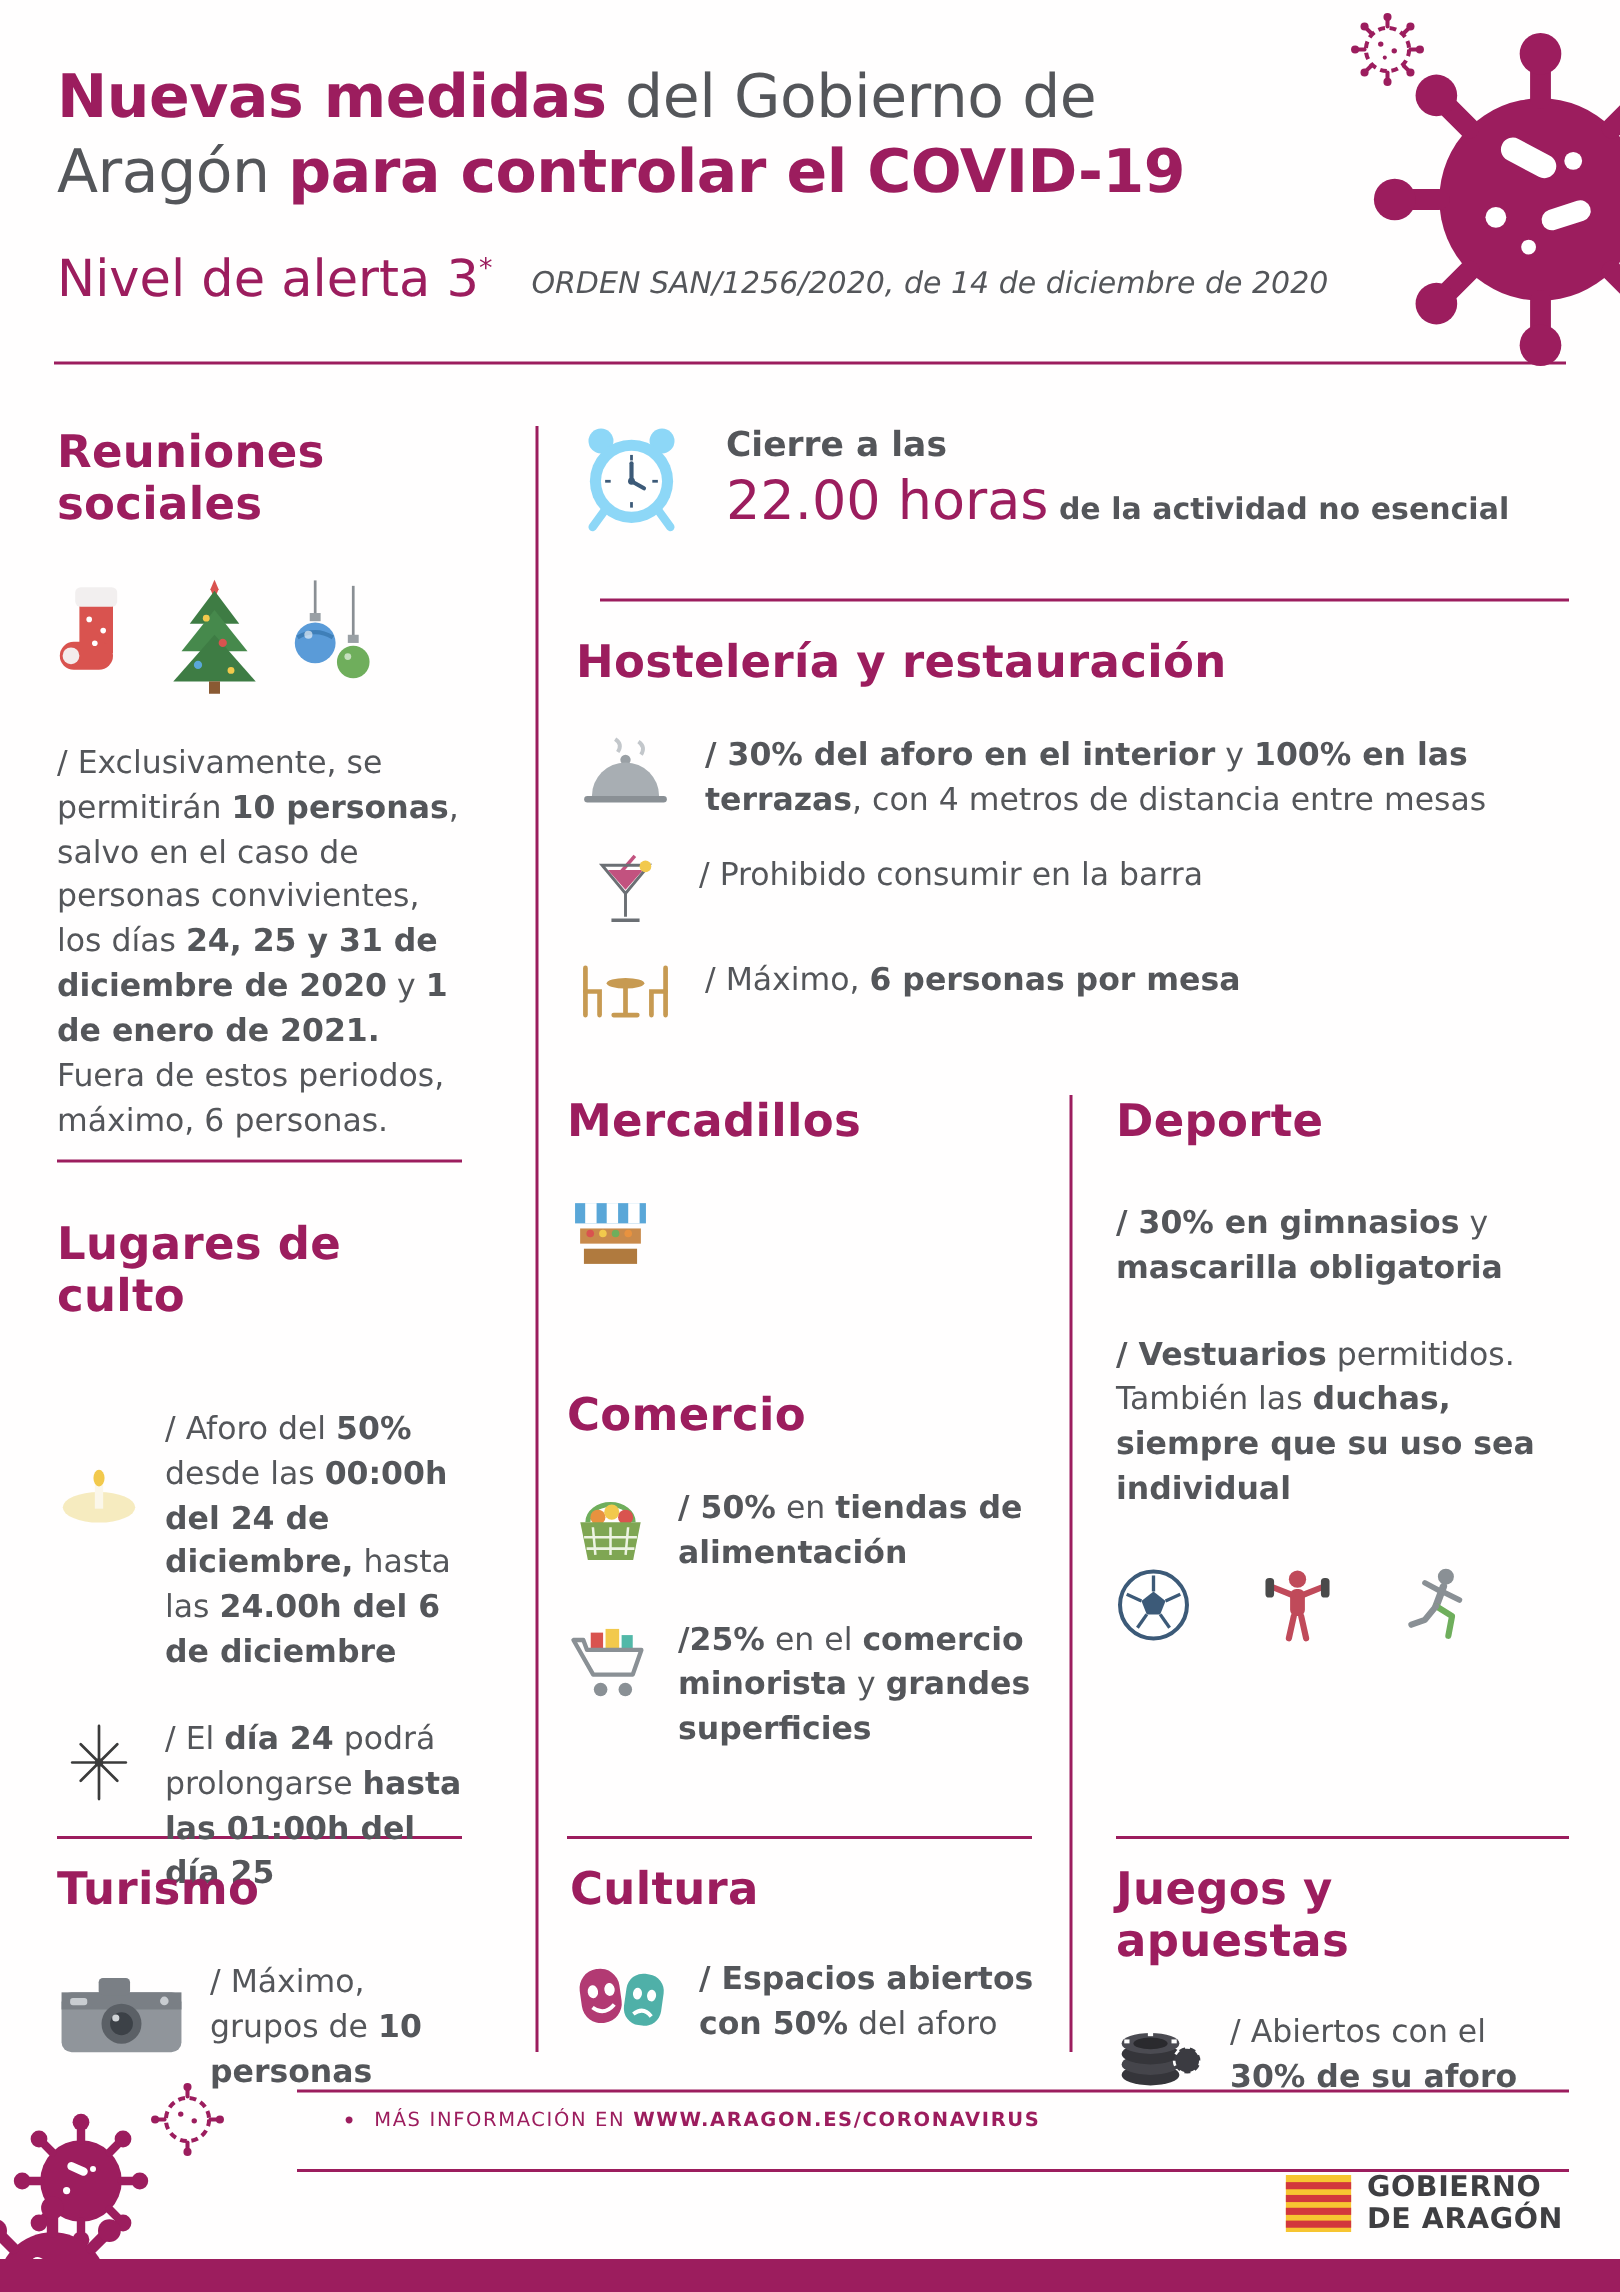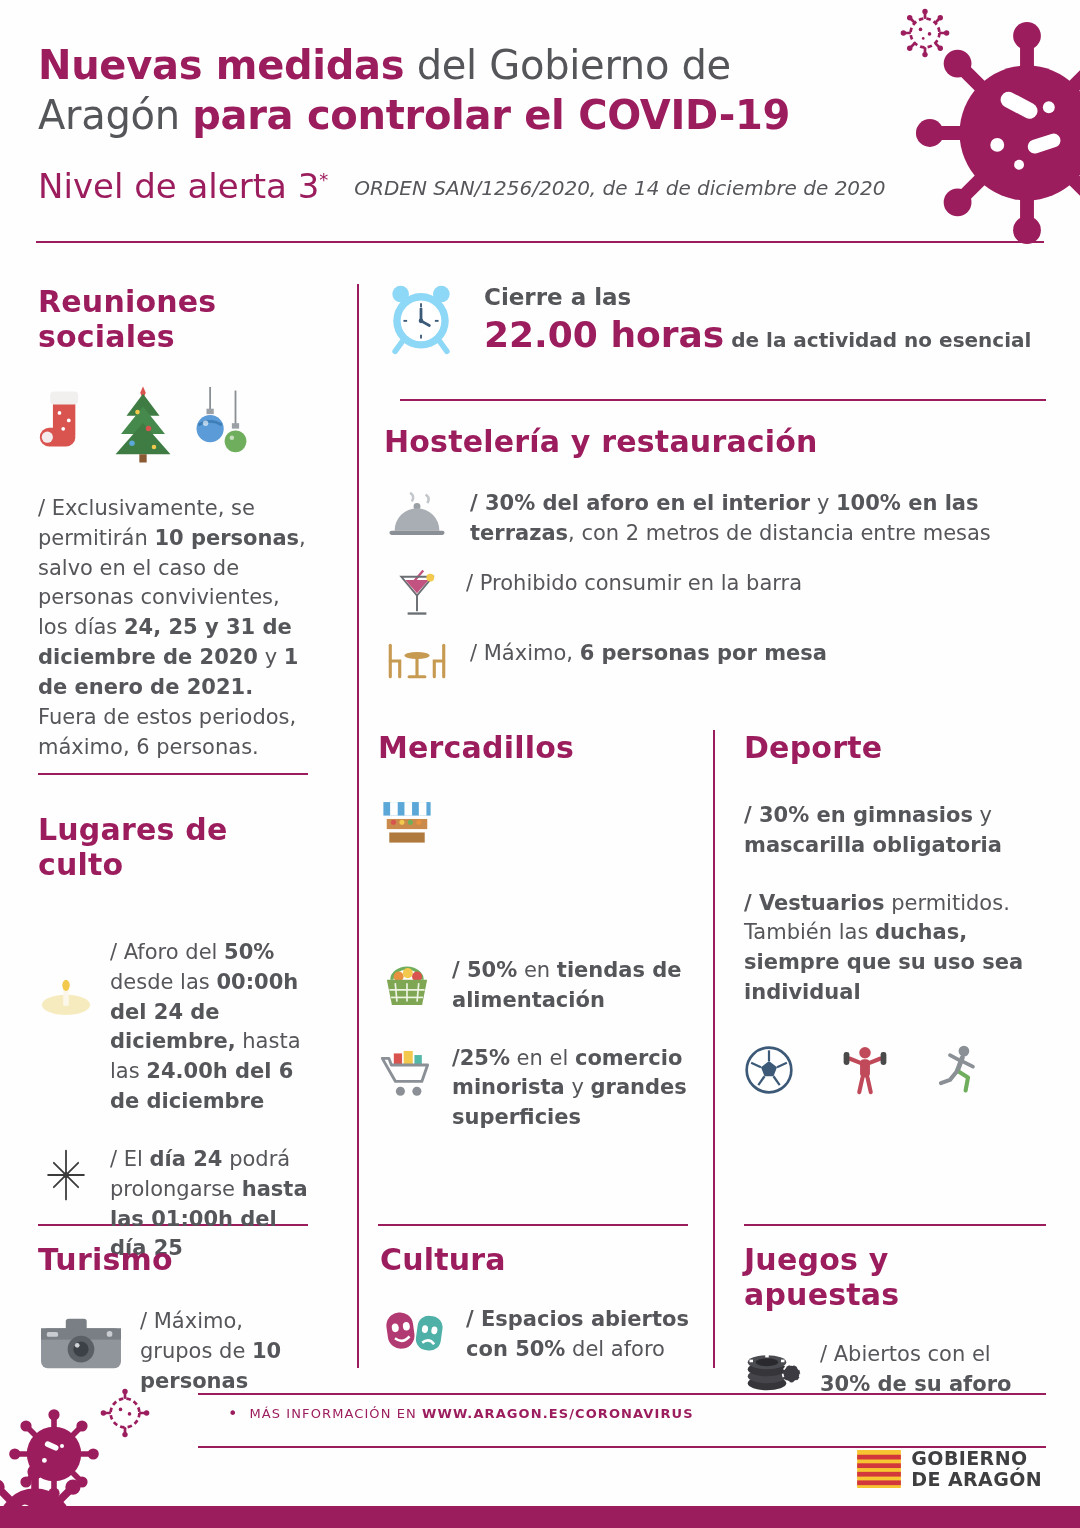--- a/index.html
+++ b/index.html
@@ -34,21 +34,21 @@
   .row{display:flex;align-items:flex-start;gap:16px;}
   .ic{flex:0 0 auto;display:flex;justify-content:center;}
   .flex1{flex:1 1 auto;min-width:0;}
 
   .xmas-row{display:flex;align-items:flex-end;gap:16px;margin-top:22px;height:88px;}
 
   
   .closure{display:flex;align-items:flex-start;gap:26px;}
   .closure-l1{font-size:23px;font-weight:700;margin-top:2px;}
   .closure-l2{margin-top:4px;white-space:nowrap;}
-  .closure-time{font-size:36px;font-weight:700;color:var(--magenta);}
+  .closure-time{font-size:36px;font-weight:400;color:var(--magenta);}
   .closure-rest{font-size:20px;font-weight:700;}
 
   .sport-icons{display:flex;align-items:center;gap:48px;margin-top:36px;}
 
   
   .info-row{display:flex;align-items:center;gap:12px;color:var(--magenta);}
   .info-bullet{font-size:16px;}
   .info-text{font-size:13px;letter-spacing:1.1px;}
   .logo{display:flex;align-items:center;gap:10px;}
   .logo-text{font-size:19px;font-weight:700;color:#3F3F42;line-height:1.12;letter-spacing:.4px;}
@@ -264,21 +264,21 @@
     <div class="row" style="margin-top:30px;gap:20px;">
       <span class="ic" style="width:66px;margin-top:2px;">
         <svg viewBox="0 0 72 58" width="62" height="50">
           <path d="M30 12 q4 -6 -2 -10" stroke="#C3C7CB" stroke-width="3" fill="none"></path>
           <path d="M48 14 q4 -6 -2 -10" stroke="#C3C7CB" stroke-width="3" fill="none"></path>
           <circle cx="36" cy="18" r="4" fill="#9AA0A5"></circle>
           <path d="M10 46 a26 26 0 0 1 52 0 z" fill="#A8AEB3"></path>
           <rect x="4" y="46" width="64" height="5" rx="2.5" fill="#8A9095"></rect>
         </svg>
       </span>
-      <p class="txt flex1"><span class="b">/ 30% del aforo en el interior</span><span> y </span><span class="b">100% en las terrazas</span><span>, con 2 metros de distancia entre mesas</span></p>
+      <p class="txt flex1"><span class="b">/ 30% del aforo en el interior</span><span> y </span><span class="b">100% en las terrazas</span><span>, con 4 metros de distancia entre mesas</span></p>
     </div>
     <div class="row" style="margin-top:20px;">
       <span class="ic" style="width:66px;">
         <svg viewBox="0 0 56 64" width="44" height="50">
           <line x1="36" y1="2" x2="24" y2="16" stroke="#C2527F" stroke-width="3"></line>
           <polygon points="8,10 48,10 28,34" fill="none" stroke="#6B6F74" stroke-width="2.5"></polygon>
           <polygon points="13,14 43,14 28,31" fill="#C2527F"></polygon>
           <line x1="28" y1="34" x2="28" y2="54" stroke="#6B6F74" stroke-width="2.5"></line>
           <line x1="16" y1="57" x2="40" y2="57" stroke="#6B6F74" stroke-width="3"></line>
           <circle cx="45" cy="11" r="5" fill="#F2C94C"></circle>
@@ -318,20 +318,21 @@
             <circle cx="26" cy="30" r="3" fill="#F2C94C"></circle>
           <circle cx="36" cy="30" r="3" fill="#6FAE5C"></circle>
             <circle cx="46" cy="30" r="3" fill="#E8923F"></circle>
           <rect x="11" y="42" width="42" height="12" fill="#B07A3E"></rect>
         </svg>
       </span>
     </div>
   </section>
 
   <section class="abs" style="left:378px;top:926px;width:310px;">
+    <h2 class="h2">Comercio</h2>
     <div class="row" style="margin-top:30px;">
       <span class="ic" style="width:58px;margin-top:2px;">
         <svg viewBox="0 0 64 62" width="54" height="52">
           <path d="M14 26 a18 14 0 0 1 36 0" fill="none" stroke="#6FAE5C" stroke-width="4"></path>
           <circle cx="22" cy="22" r="6" fill="#E8923F"></circle>
             <circle cx="33" cy="18" r="6" fill="#F2C94C"></circle>
             <circle cx="44" cy="22" r="6" fill="#D9534F"></circle>
           <path d="M8 26 h48 l-6 30 h-36 z" fill="#7FA653"></path>
           <g stroke="#EDF3E2" stroke-width="2">
             <line x1="18" y1="30" x2="20" y2="52"></line>

